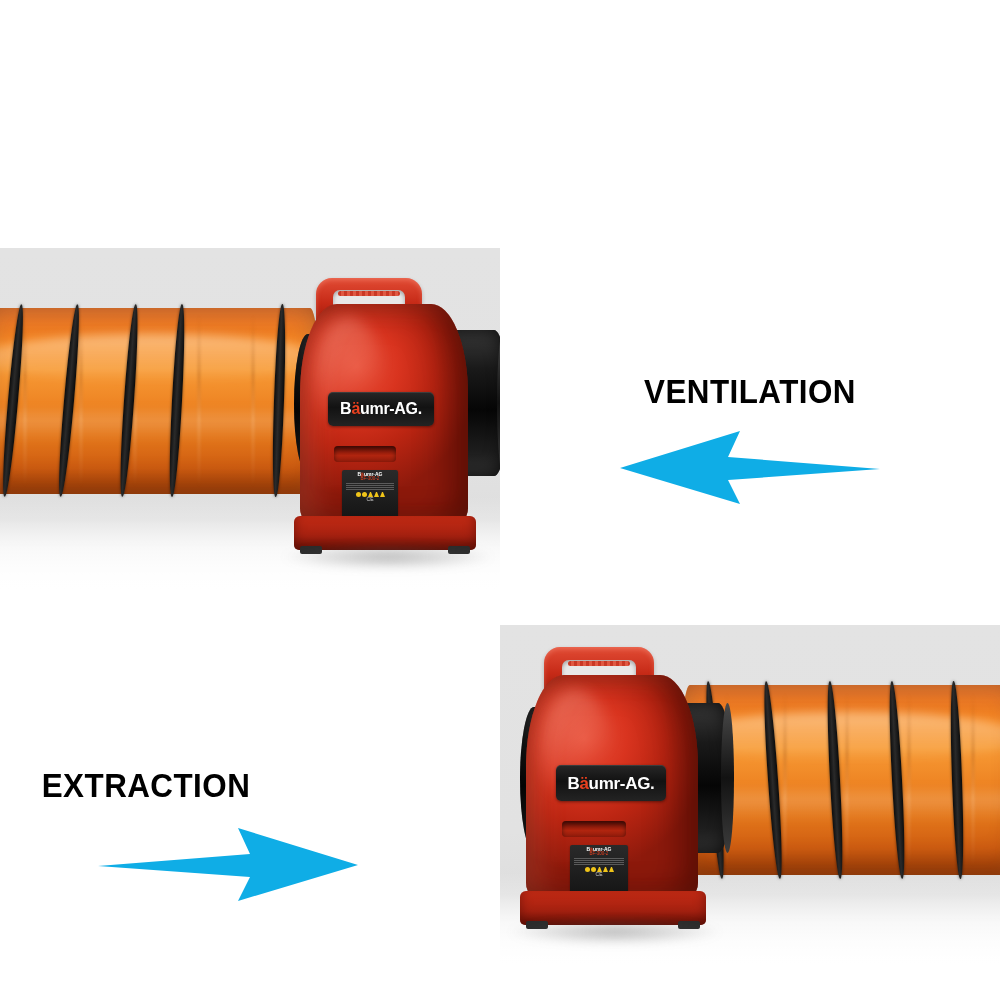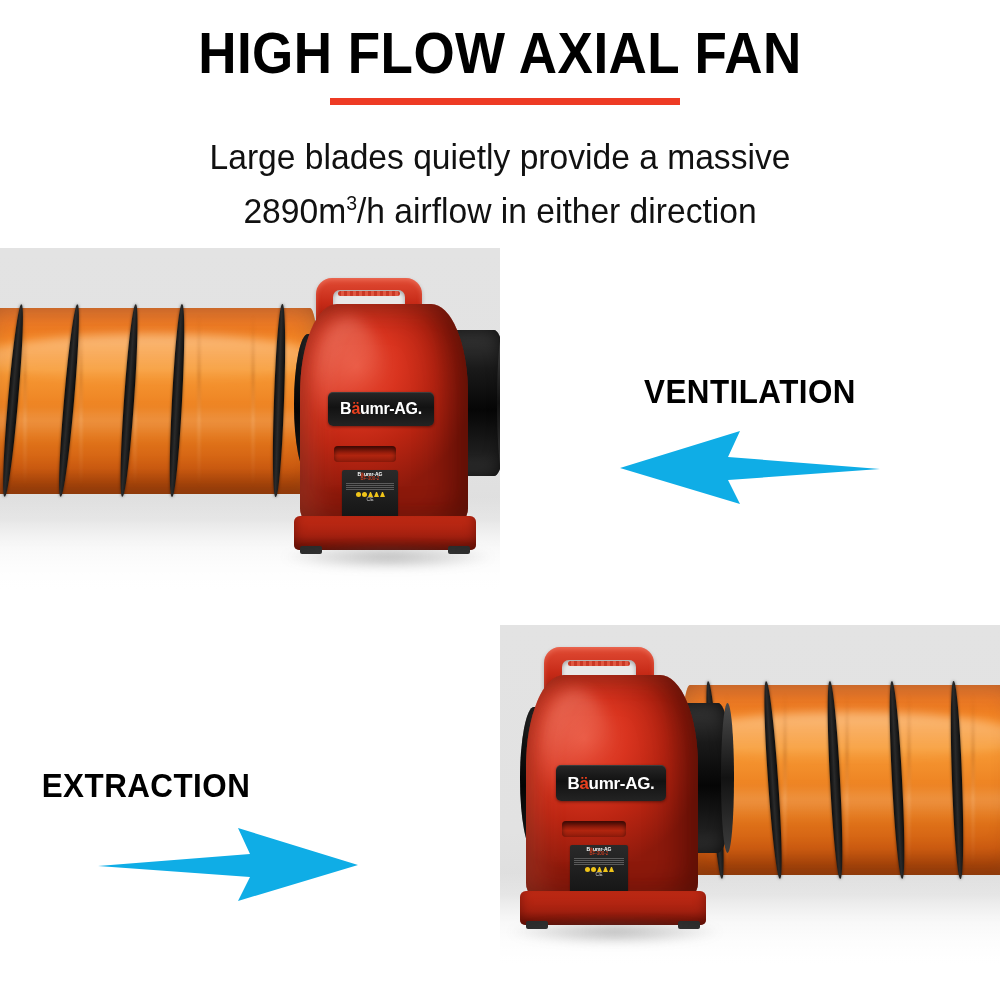--- a/index.html
+++ b/index.html
@@ -231,28 +231,20 @@
     transform:scaleX(0.95);
   }
   .arrow-wrap { position:absolute; }
   .arrow-wrap svg { display:block; width:100%; height:100%; }
 </style>
 </head>
 <body>
 
 <div class="page">
 
-  <div class="header">
-    <div class="title">HIGH FLOW AXIAL FAN</div>
-    <div class="accent-bar"></div>
-    <div class="subtitle">
-      <div>Large blades quietly provide a massive</div>
-      <div><span>2890m</span><sup>3</sup><span>/h airflow in either direction</span></div>
-    </div>
-  </div>
 
   <div class="quad q-tl">
     <div class="photo-bg"></div>
 
     <div class="duct" style="left:-16px; top:60px; width:336px; height:186px;">
       <div class="duct-body"></div>
       <div class="duct-gloss"></div>
       <div class="duct-gloss2"></div>
       <div class="crease" style="left:40px;"></div>
       <div class="crease" style="left:96px;"></div>

